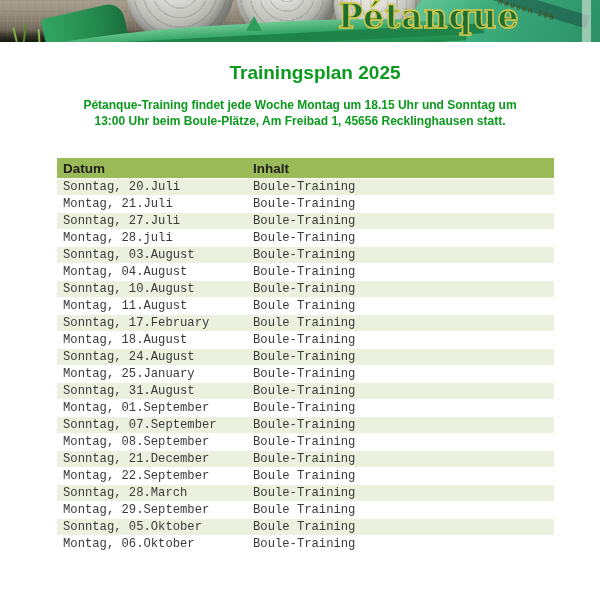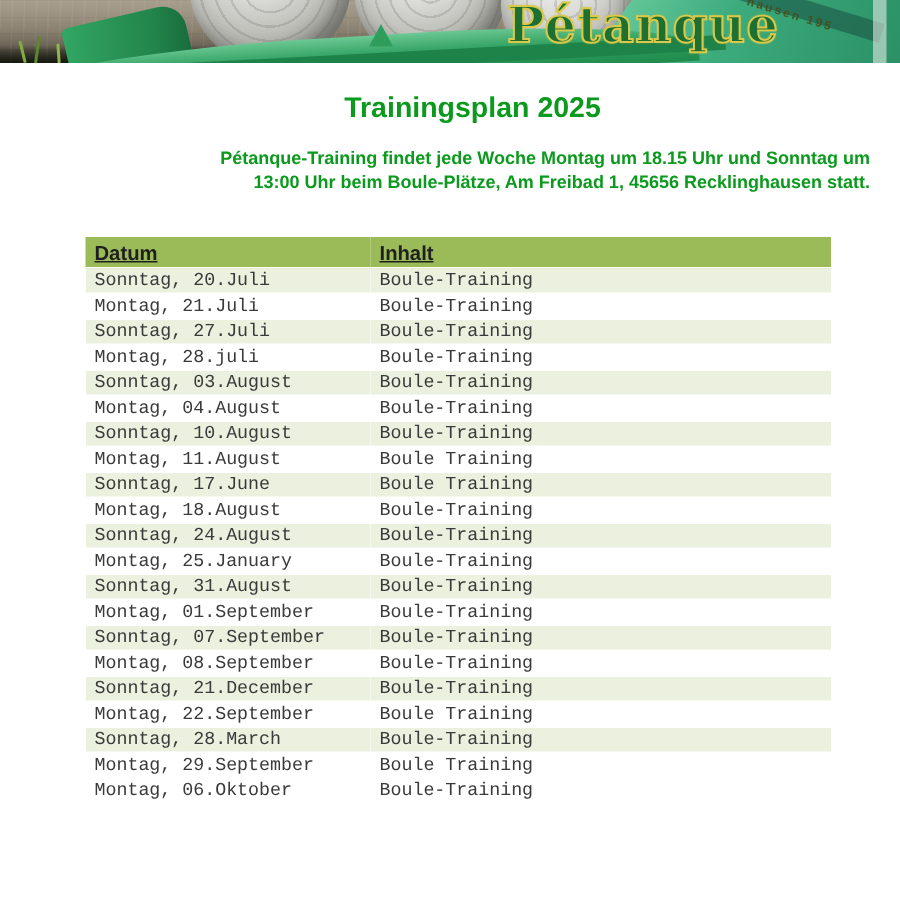--- a/index.html
+++ b/index.html
@@ -48,30 +48,30 @@
         background:#1e8349;transform:rotate(-3deg);}
   .wordmark{position:absolute;left:338px;top:-3px;z-index:5;
         font-family:"DejaVu Serif",serif;font-weight:bold;font-size:33px;letter-spacing:1px;
         color:#1d7031;-webkit-text-stroke:1.3px #d9c94b;
         text-shadow:0 0 1px #c4b441,0 0 2px rgba(216,200,74,.8);}
   .badge{position:absolute;left:497px;top:5px;z-index:5;transform:rotate(17deg);
         font-size:8px;font-weight:bold;letter-spacing:1.6px;color:rgba(72,76,24,.9);}
 
   
   .title{margin:20px 0 0;text-align:center;font-size:19px;font-weight:bold;color:#0c9a1e;padding-left:30px;}
-  .intro{margin:13px auto 0;width:560px;text-align:right;
+  .intro{margin:13px auto 0;width:560px;text-align:center;
          font-size:12px;line-height:16px;font-weight:bold;color:#0c9a1e;}
   .intro span{display:block;}
 
   
   .ttable{position:absolute;left:57px;top:158px;width:497px;
           border-collapse:collapse;table-layout:fixed;}
   .ttable col.c1{width:190px;}
   .ttable th{background:#9bbb59;color:#1f1f1f;font-size:13.5px;line-height:15px;
-             font-weight:bold;text-align:left;padding:2.5px 0 2.5px 6px;text-decoration:underline;}
+             font-weight:bold;text-align:left;padding:2.5px 0 2.5px 6px;}
   .ttable td{font-size:12.2px;line-height:14px;color:#3a3a3a;
              padding:1px 0 1px 6px;white-space:nowrap;overflow:hidden;}
   .ttable tr{border-bottom:1.6px solid #ffffff;}
   .ttable tbody tr.alt{background:#ebf1de;}
   .ttable tbody tr{background:#ffffff;font-family:Liberation Mono, monospace;}
   .ttable tbody tr.alt{background:#ebf1de;}
 </style>
 </head>
 <body>
 
@@ -146,21 +146,21 @@
         </tr>
         <tr class="alt">
           <td>Sonntag, 10.August</td>
           <td>Boule-Training</td>
         </tr>
         <tr>
           <td>Montag, 11.August</td>
           <td>Boule Training</td>
         </tr>
         <tr class="alt">
-          <td>Sonntag, 17.June</td>
+          <td>Sonntag, 17.February</td>
           <td>Boule Training</td>
         </tr>
         <tr>
           <td>Montag, 18.August</td>
           <td>Boule-Training</td>
         </tr>
         <tr class="alt">
           <td>Sonntag, 24.August</td>
           <td>Boule-Training</td>
         </tr>
@@ -191,20 +191,24 @@
         <tr>
           <td>Montag, 22.September</td>
           <td>Boule Training</td>
         </tr>
         <tr class="alt">
           <td>Sonntag, 28.March</td>
           <td>Boule-Training</td>
         </tr>
         <tr>
           <td>Montag, 29.September</td>
+          <td>Boule Training</td>
+        </tr>
+        <tr class="alt">
+          <td>Sonntag, 05.Oktober</td>
           <td>Boule Training</td>
         </tr>
         <tr>
           <td>Montag, 06.Oktober</td>
           <td>Boule-Training</td>
         </tr>
       </tbody>
   </table>
 
 </div>

